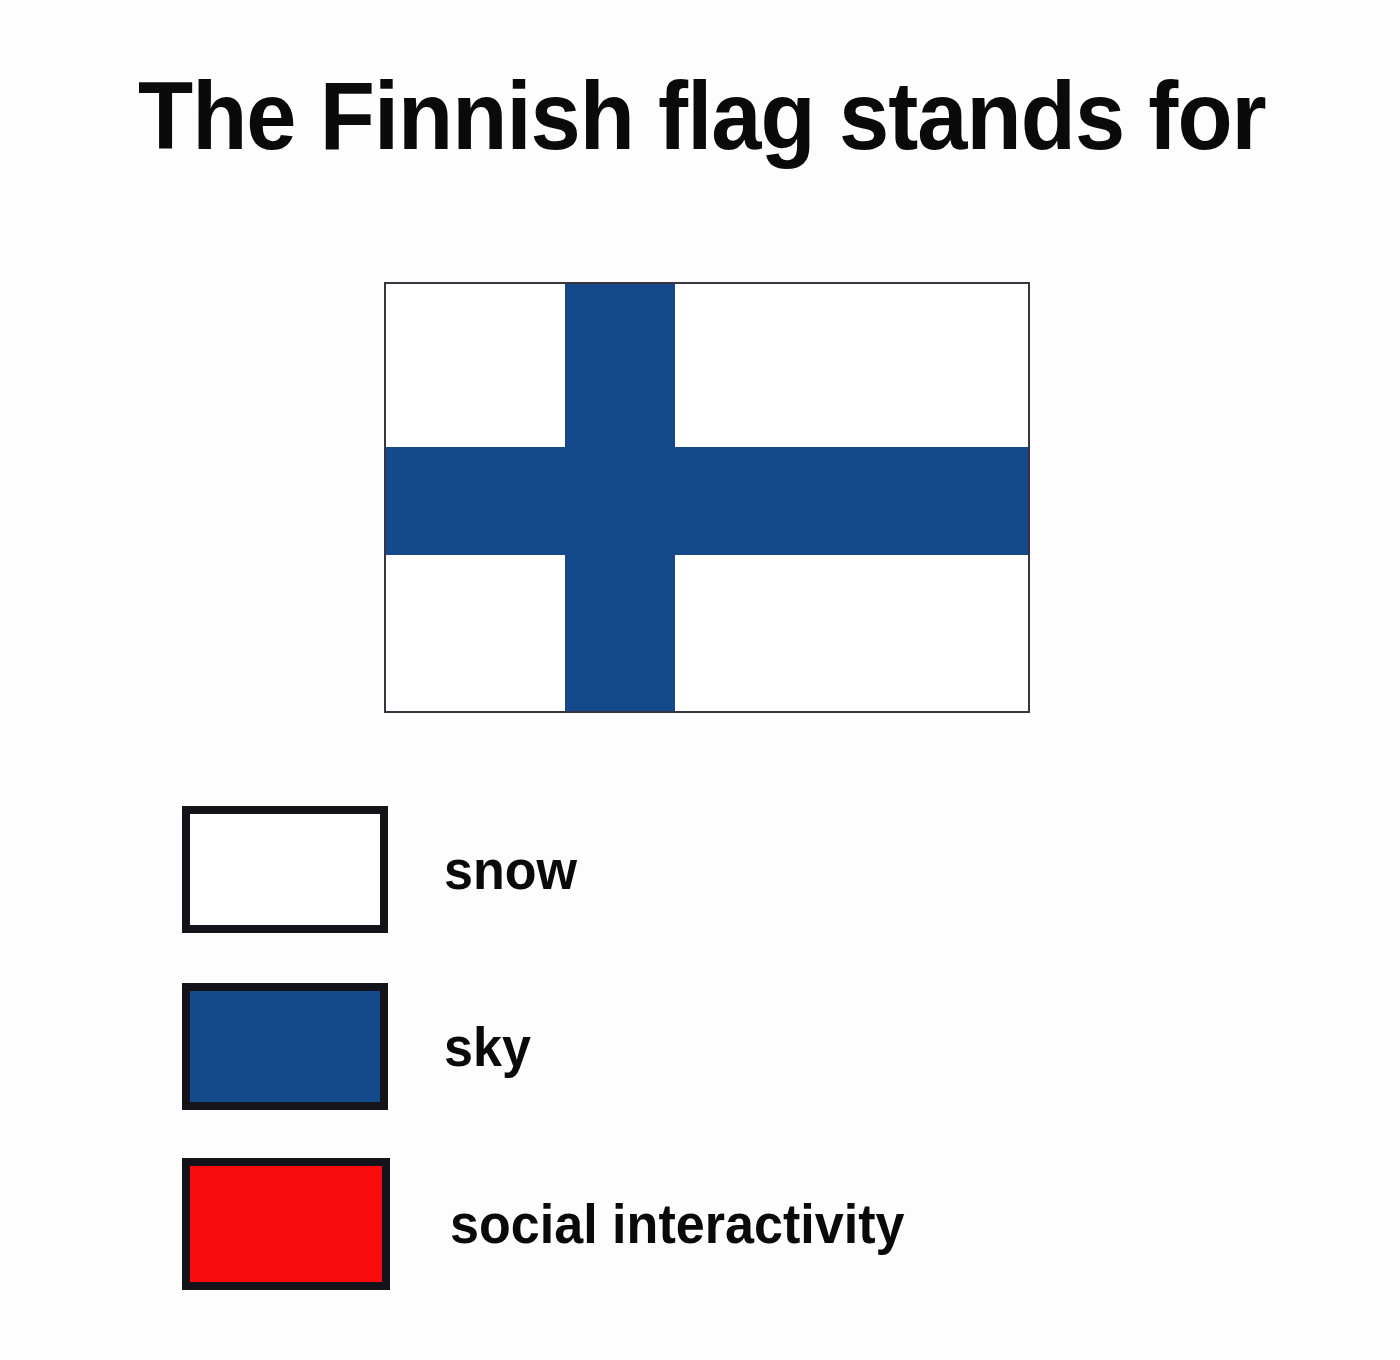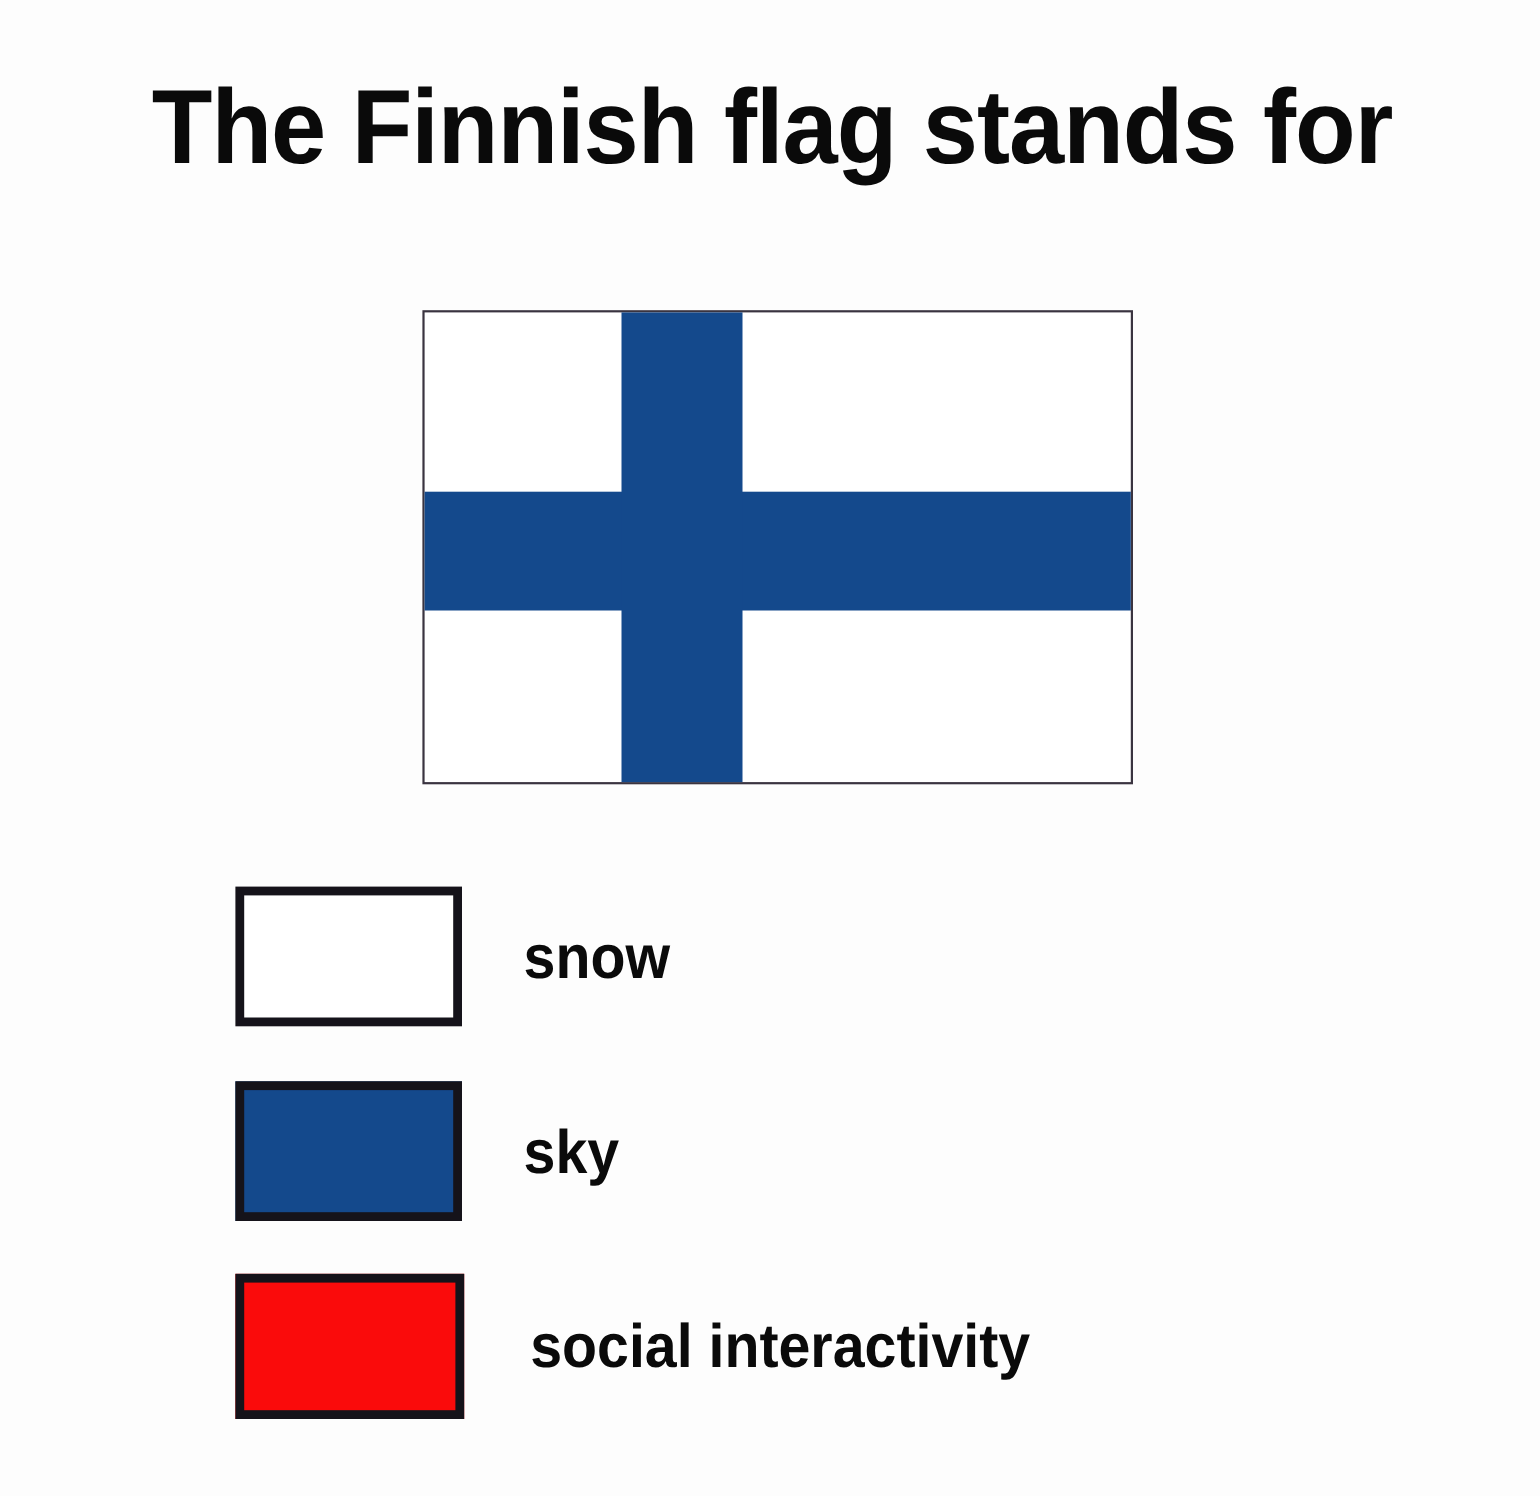--- a/index.html
+++ b/index.html
@@ -62,21 +62,21 @@
 
   
   .legend {
     position: absolute;
     left: 0;
     top: 0;
     width: 100%;
   }
   .legend-row {
     position: absolute;
-    left: 214px;
+    left: 182px;
     width: 1150px;
     height: 127px;
   }
   .legend-row.r0 { top: 806px; }
   .legend-row.r1 { top: 983px; }
   .legend-row.r2 { top: 1158px; }
 
   .swatch {
     position: absolute;
     left: 0;

